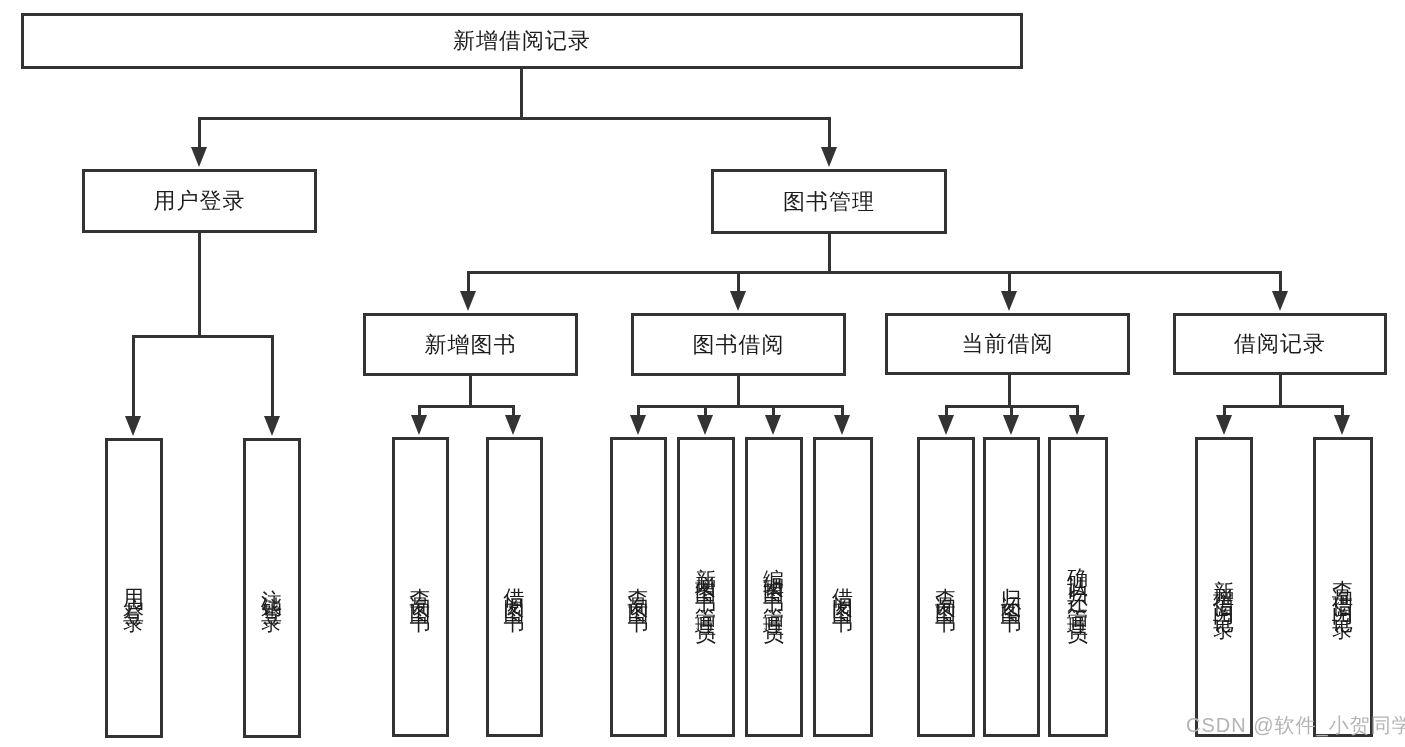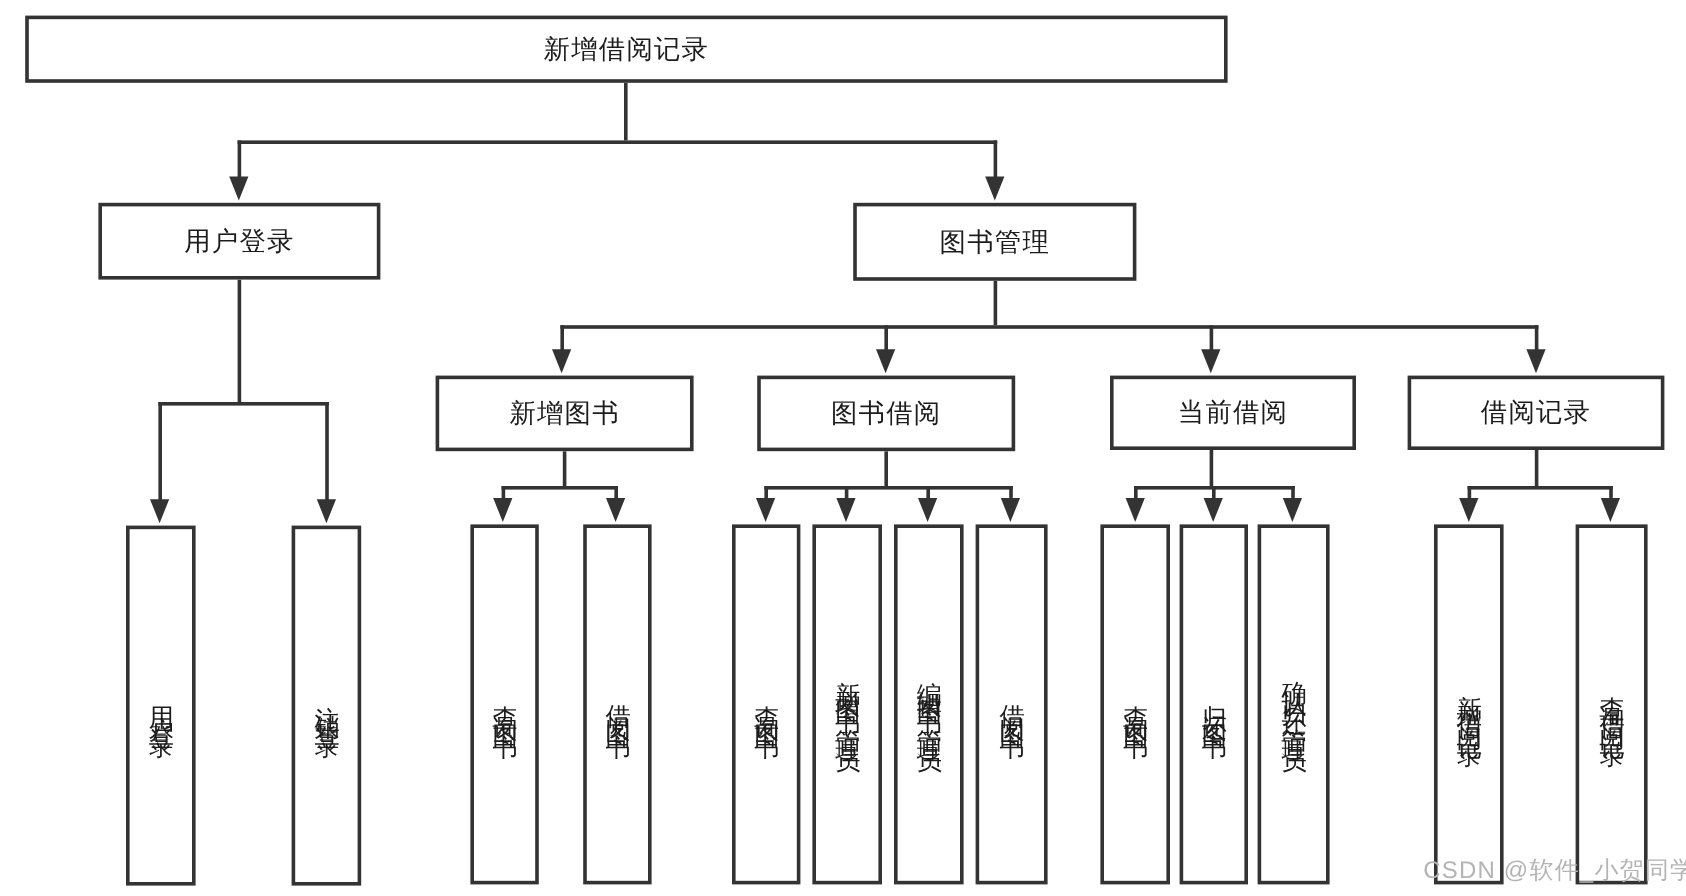--- a/index.html
+++ b/index.html
@@ -72,21 +72,21 @@
   <div class="box h" style="left:711px;top:169px;width:236px;height:65px">
     <span>图书管理</span>
   </div>
 
   <div class="box h" style="left:363px;top:313px;width:215px;height:63px">
     <span>新增图书</span>
   </div>
   <div class="box h" style="left:631px;top:313px;width:215px;height:63px">
     <span>图书借阅</span>
   </div>
-  <div class="box h" style="left:925px;top:313px;width:205px;height:62px">
+  <div class="box h" style="left:885px;top:313px;width:245px;height:62px">
     <span>当前借阅</span>
   </div>
   <div class="box h" style="left:1173px;top:313px;width:214px;height:62px">
     <span>借阅记录</span>
   </div>
 
   <div class="box v" style="left:105px;top:438px;width:58px;height:300px">
     <span>用户登录</span>
   </div>
   <div class="box v" style="left:243px;top:438px;width:58px;height:300px">

